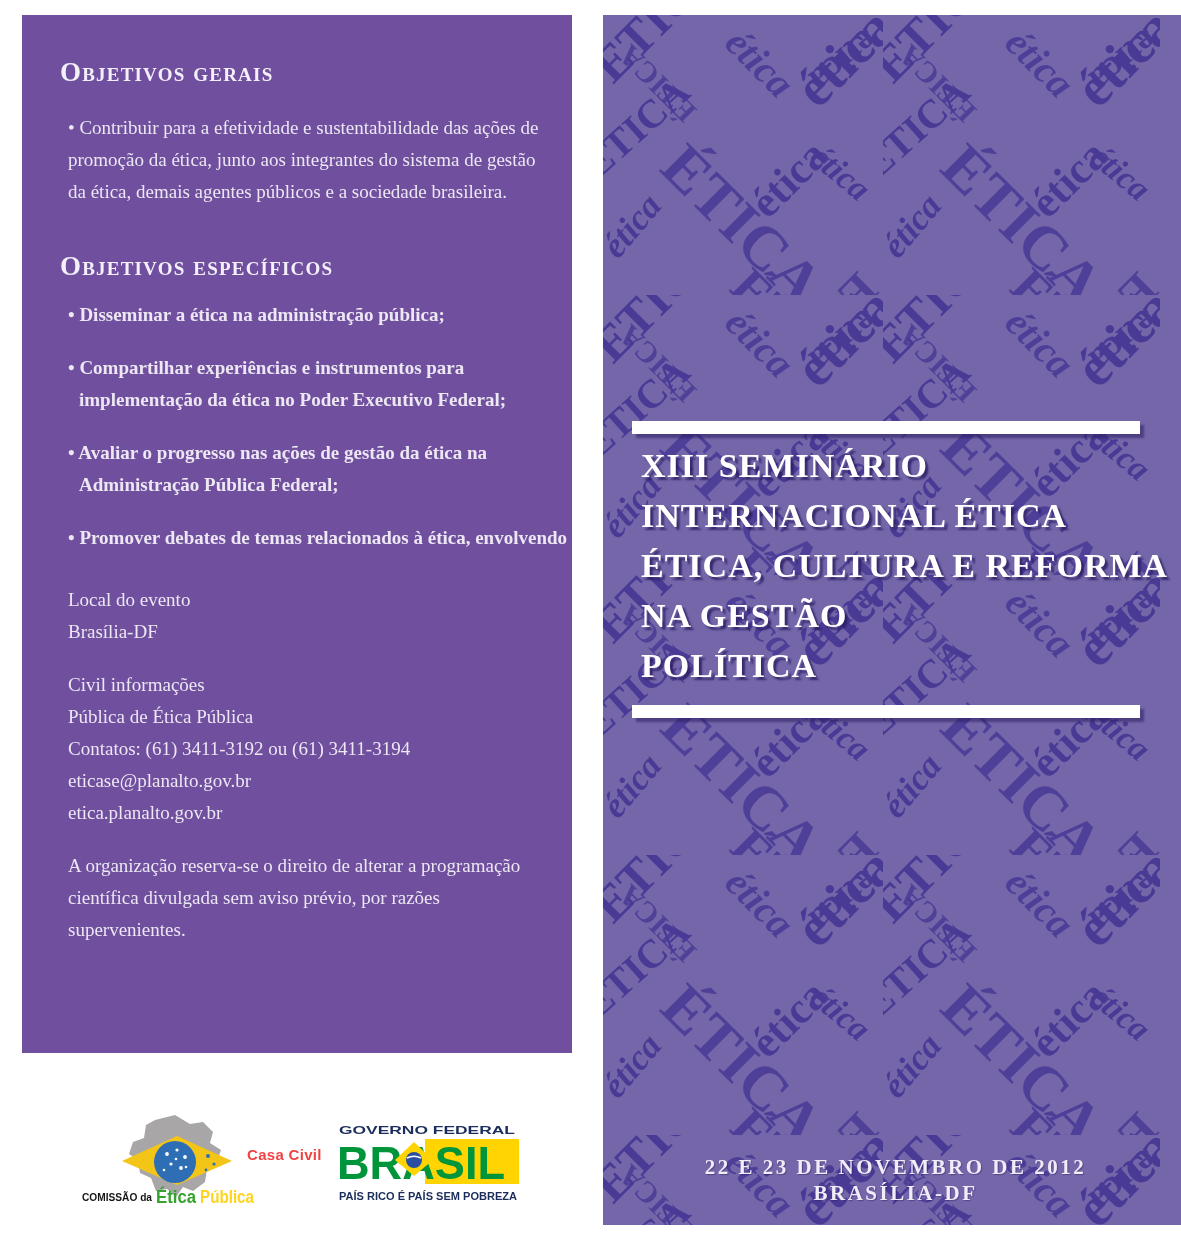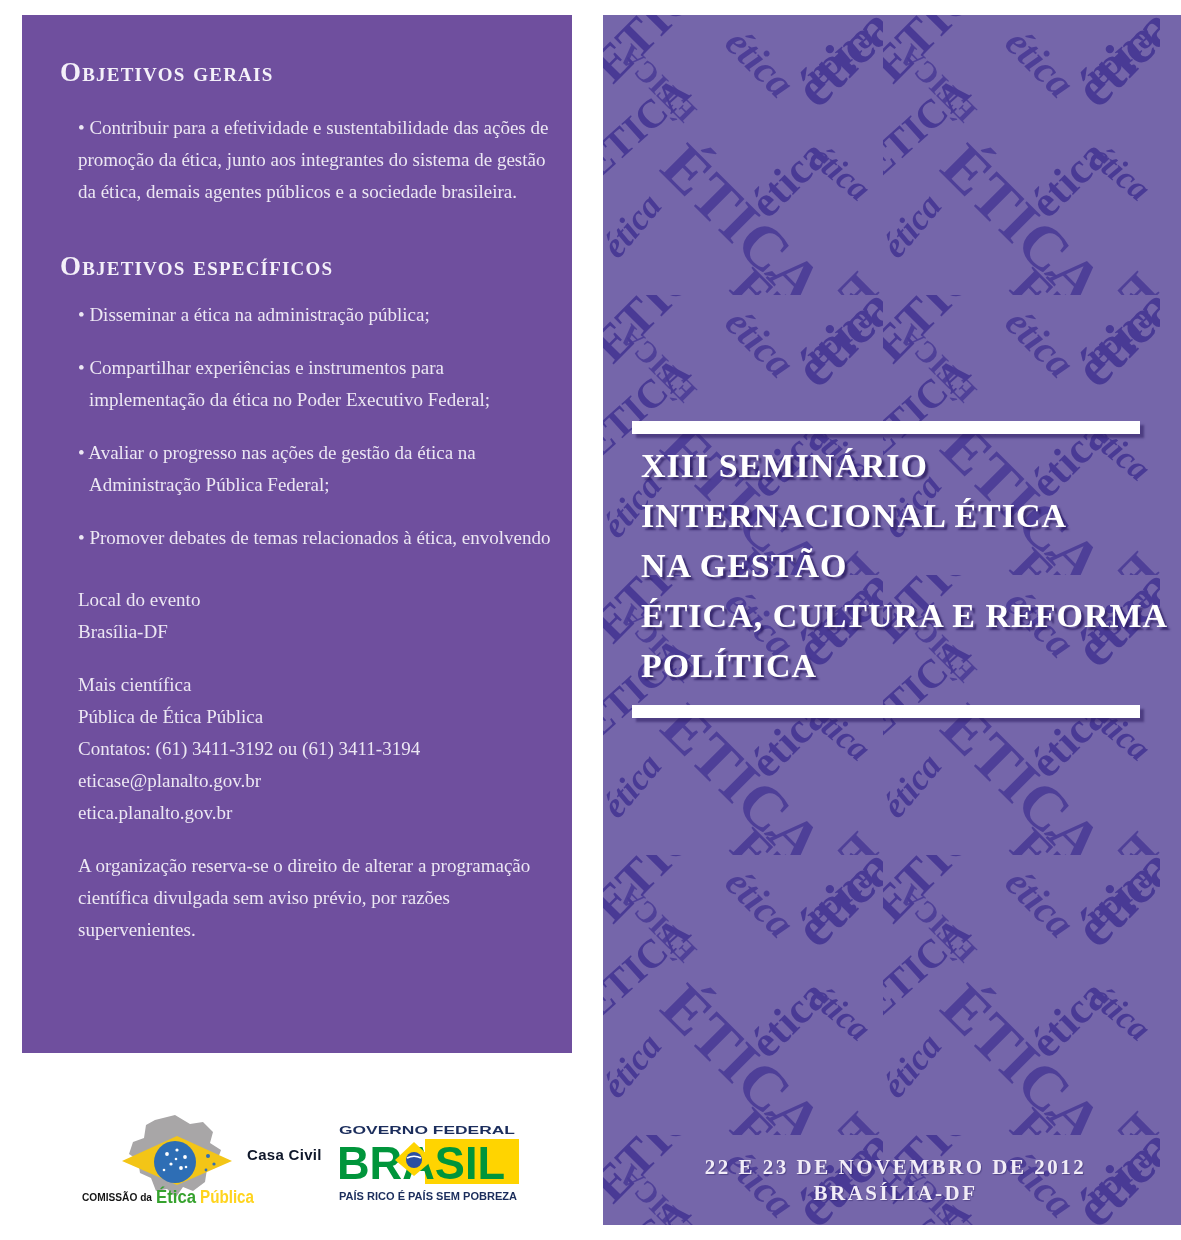--- a/index.html
+++ b/index.html
@@ -6,24 +6,24 @@
   .page{position:relative;width:1181px;height:1240px;background:#ffffff;overflow:hidden;
         font-family:"Liberation Serif","DejaVu Serif",serif;}
 
   
   .left-panel{position:absolute;left:22px;top:15px;width:550px;height:1038px;
               background:#6F4F9E;box-sizing:border-box;padding:40px 30px 16px 38px;
               color:#ECE7F3;font-size:19px;line-height:32px;overflow:hidden;}
   .lp-h{margin:0;font-variant:small-caps;font-weight:700;font-size:27px;line-height:34px;
         letter-spacing:1.2px;color:#F4F0F9;}
   .lp-h.second{margin-top:41px;}
-  .para{margin:18px;}
+  .para{margin:8px;}
   .para .ln{white-space:nowrap;}
   .gen{margin-top:23px;}
-  .item{margin-top:21px;}
+  .item{margin-top:21px;font-weight:bold;}
   .item.first{margin-top:16px;}
   .item .ln.cont{padding-left:11px;}
   .loc{margin-top:30px;}
   .contact{margin-top:21px;}
   .disclaimer{margin-top:21px;}
 
   
   .right-panel{position:absolute;left:603px;top:15px;width:557px;height:1210px;
                background:#7566AA;overflow:hidden;padding-left:28px;}
   .pat{position:absolute;left:0;top:0;display:block;}
@@ -35,21 +35,21 @@
               font-weight:700;font-size:34px;line-height:50px;letter-spacing:1px;
               color:#ffffff;text-shadow:3px 3px 2px rgba(43,28,96,.8);white-space:nowrap;}
   .date-block{position:absolute;left:0;width:100%;top:1139px;z-index:3;text-align:center;
               font-weight:700;font-size:21px;line-height:26px;letter-spacing:2.5px;
               color:#F1ECF7;text-shadow:1px 1px 1px rgba(43,28,96,.45);}
 
   
   .logo-etica{position:absolute;left:80px;top:1112px;}
   .casa-civil{position:absolute;left:247px;top:1146px;
               font-family:"Liberation Sans","DejaVu Sans",sans-serif;
-              font-weight:700;font-size:15px;line-height:18px;color:#0f172a;letter-spacing:.3px;}
+              font-weight:700;font-size:15px;line-height:18px;color:#ef4444;letter-spacing:.3px;}
   .logo-brasil{position:absolute;left:337px;top:1122px;}
 </style>
 </head>
 <body>
 
 <div class="page">
 
   <section class="left-panel">
 
     <h2 class="lp-h">Objetivos gerais</h2>
@@ -79,21 +79,21 @@
     <div class="para item">
       <div class="ln">• Promover debates de temas relacionados à ética, envolvendo</div>
     </div>
 
     <div class="para loc">
       <div class="ln">Local do evento</div>
       <div class="ln">Brasília-DF</div>
     </div>
 
     <div class="para contact">
-      <div class="ln">Mais científica</div>
+      <div class="ln">Civil informações</div>
       <div class="ln">Pública de Ética Pública</div>
       <div class="ln">Contatos: (61) 3411-3192 ou (61) 3411-3194</div>
       <div class="ln">eticase@planalto.gov.br</div>
       <div class="ln">etica.planalto.gov.br</div>
     </div>
 
     <div class="para disclaimer">
       <div class="ln">A organização reserva-se o direito de alterar a programação</div>
       <div class="ln">científica divulgada sem aviso prévio, por razões</div>
       <div class="ln">supervenientes.</div>
@@ -124,22 +124,22 @@
         </pattern>
       </defs>
       <rect width="557" height="1210" fill="url(#etpat)"></rect>
     </svg>
 
     <div class="title-bar top"></div>
 
     <div class="title-text">
       <div>XIII SEMINÁRIO</div>
       <div>INTERNACIONAL ÉTICA</div>
+      <div>ÉTICA, CULTURA E REFORMA</div>
       <div>NA GESTÃO</div>
-      <div>ÉTICA, CULTURA E REFORMA</div>
       <div>POLÍTICA</div>
     </div>
 
     <div class="title-bar bottom"></div>
 
     <div class="date-block">
       <div>22 E 23 DE NOVEMBRO DE 2012</div>
       <div>BRASÍLIA-DF</div>
     </div>
 

